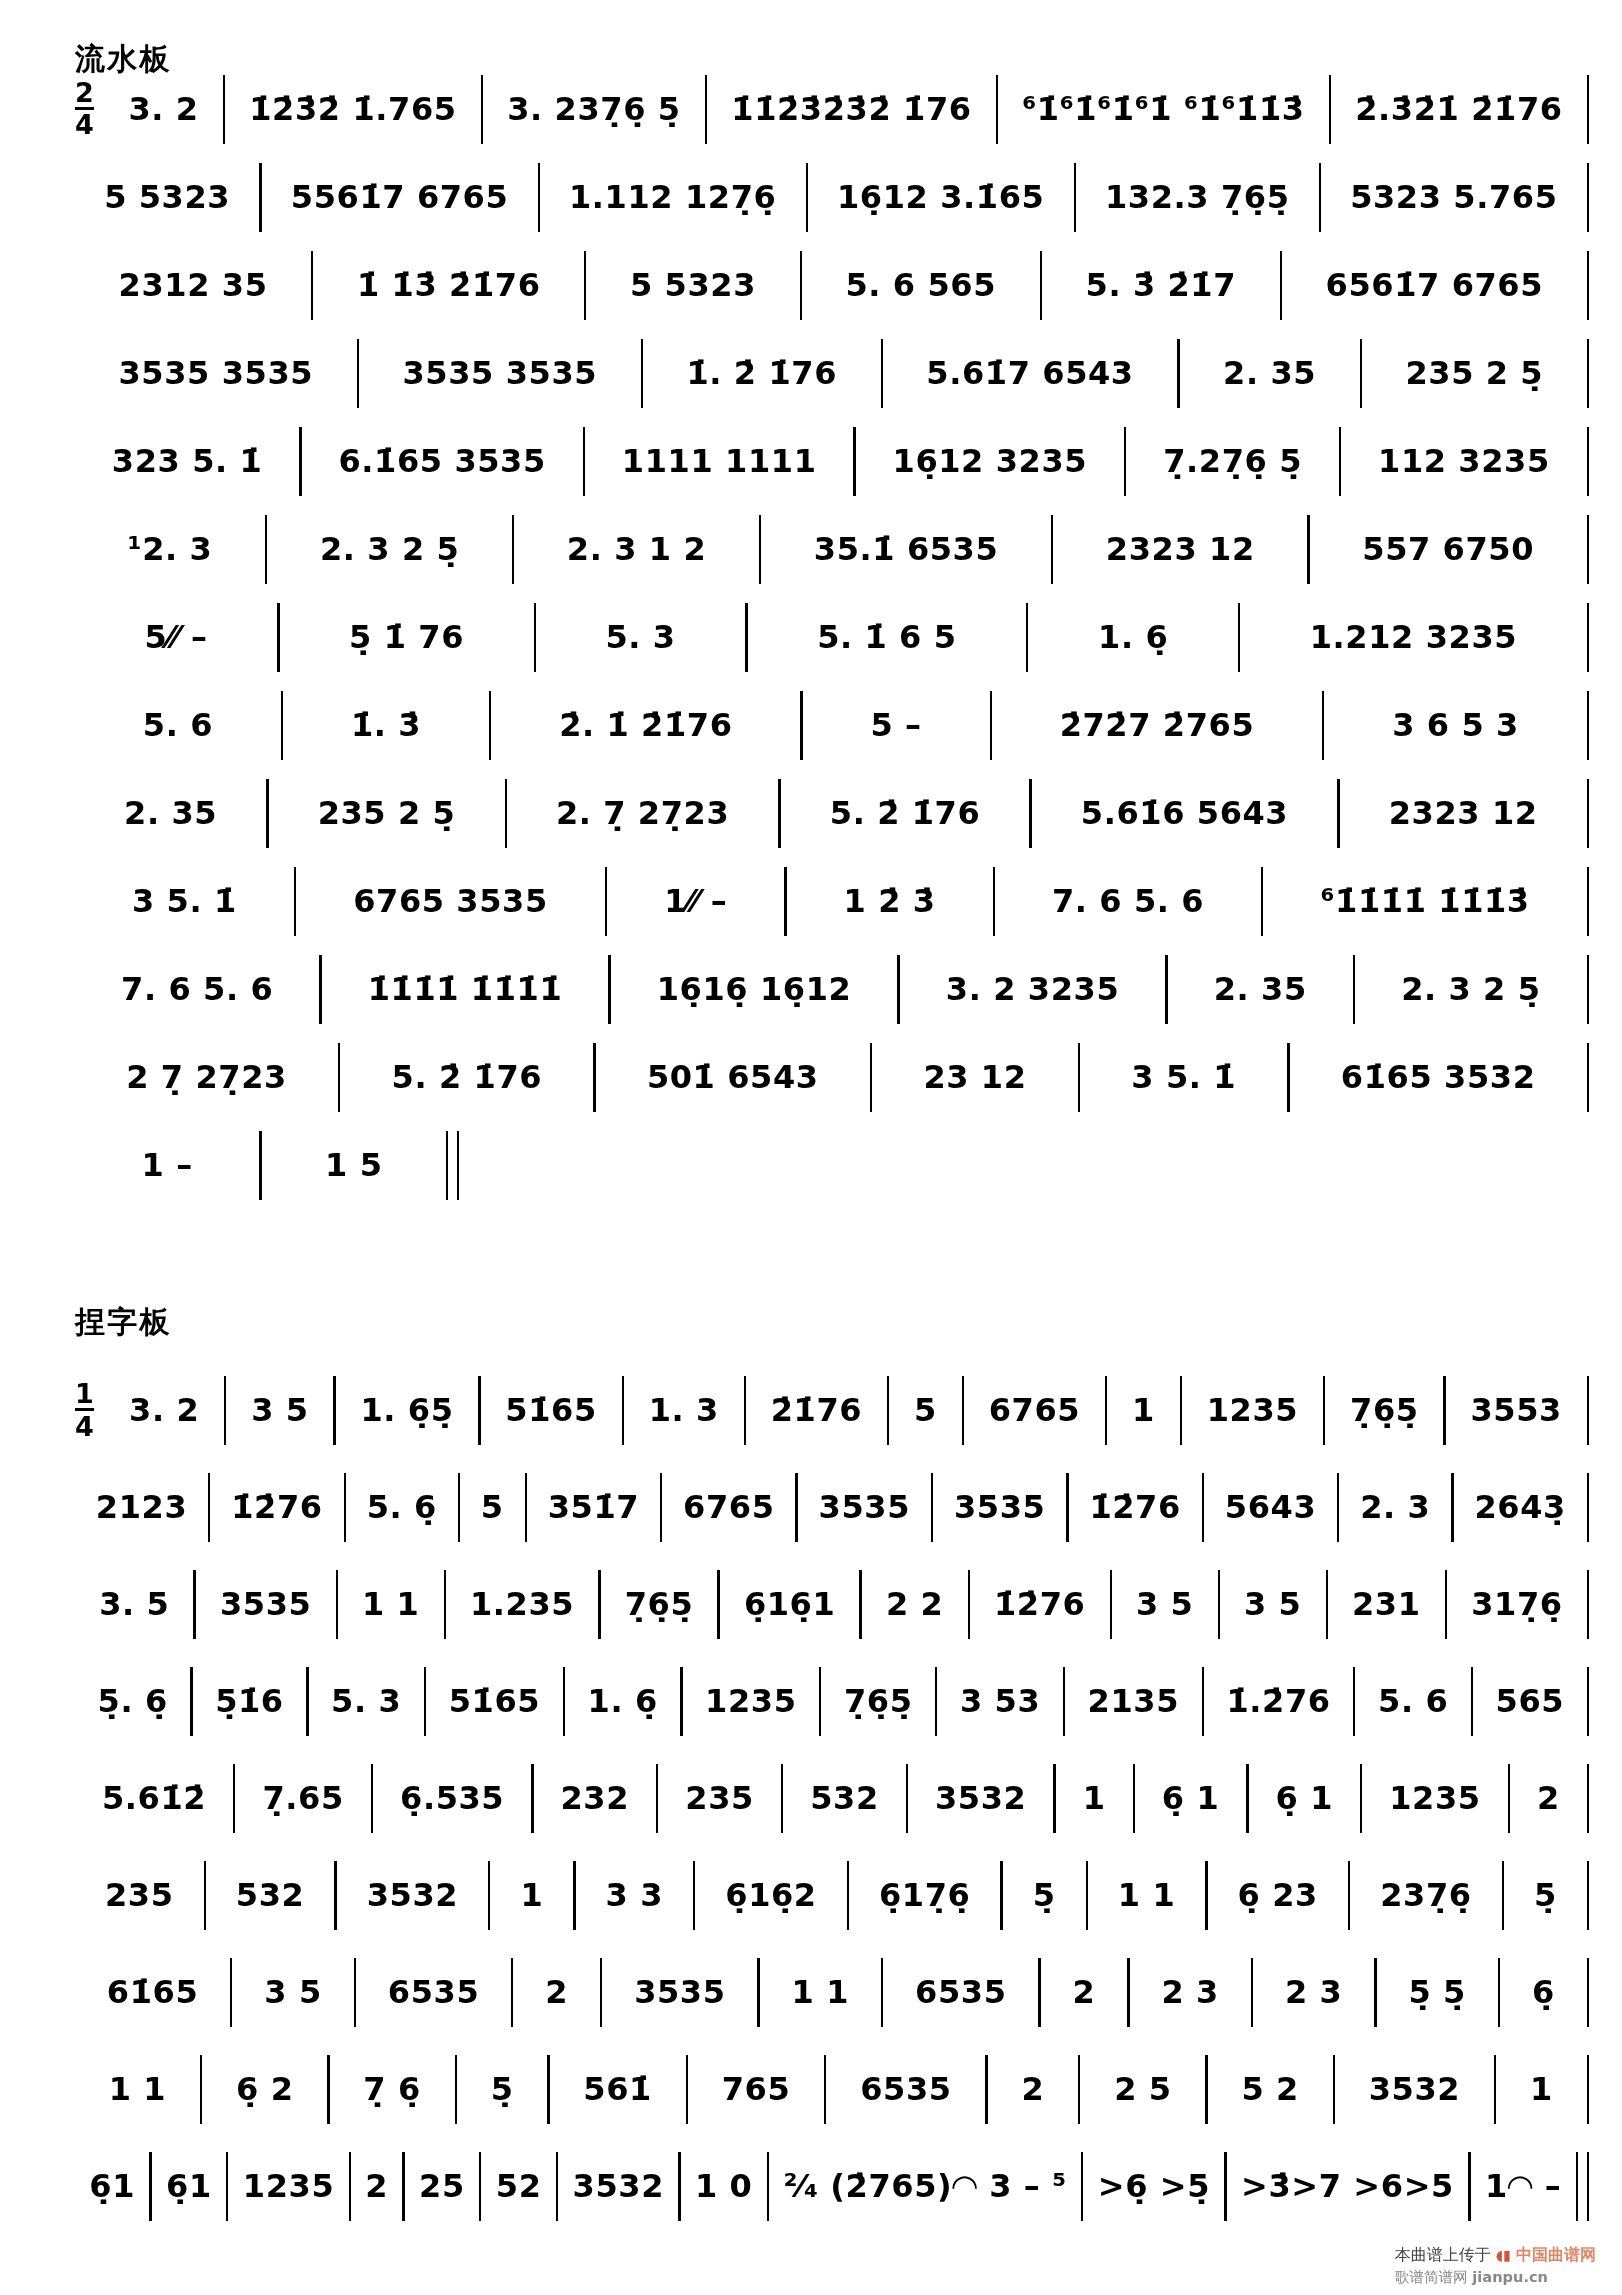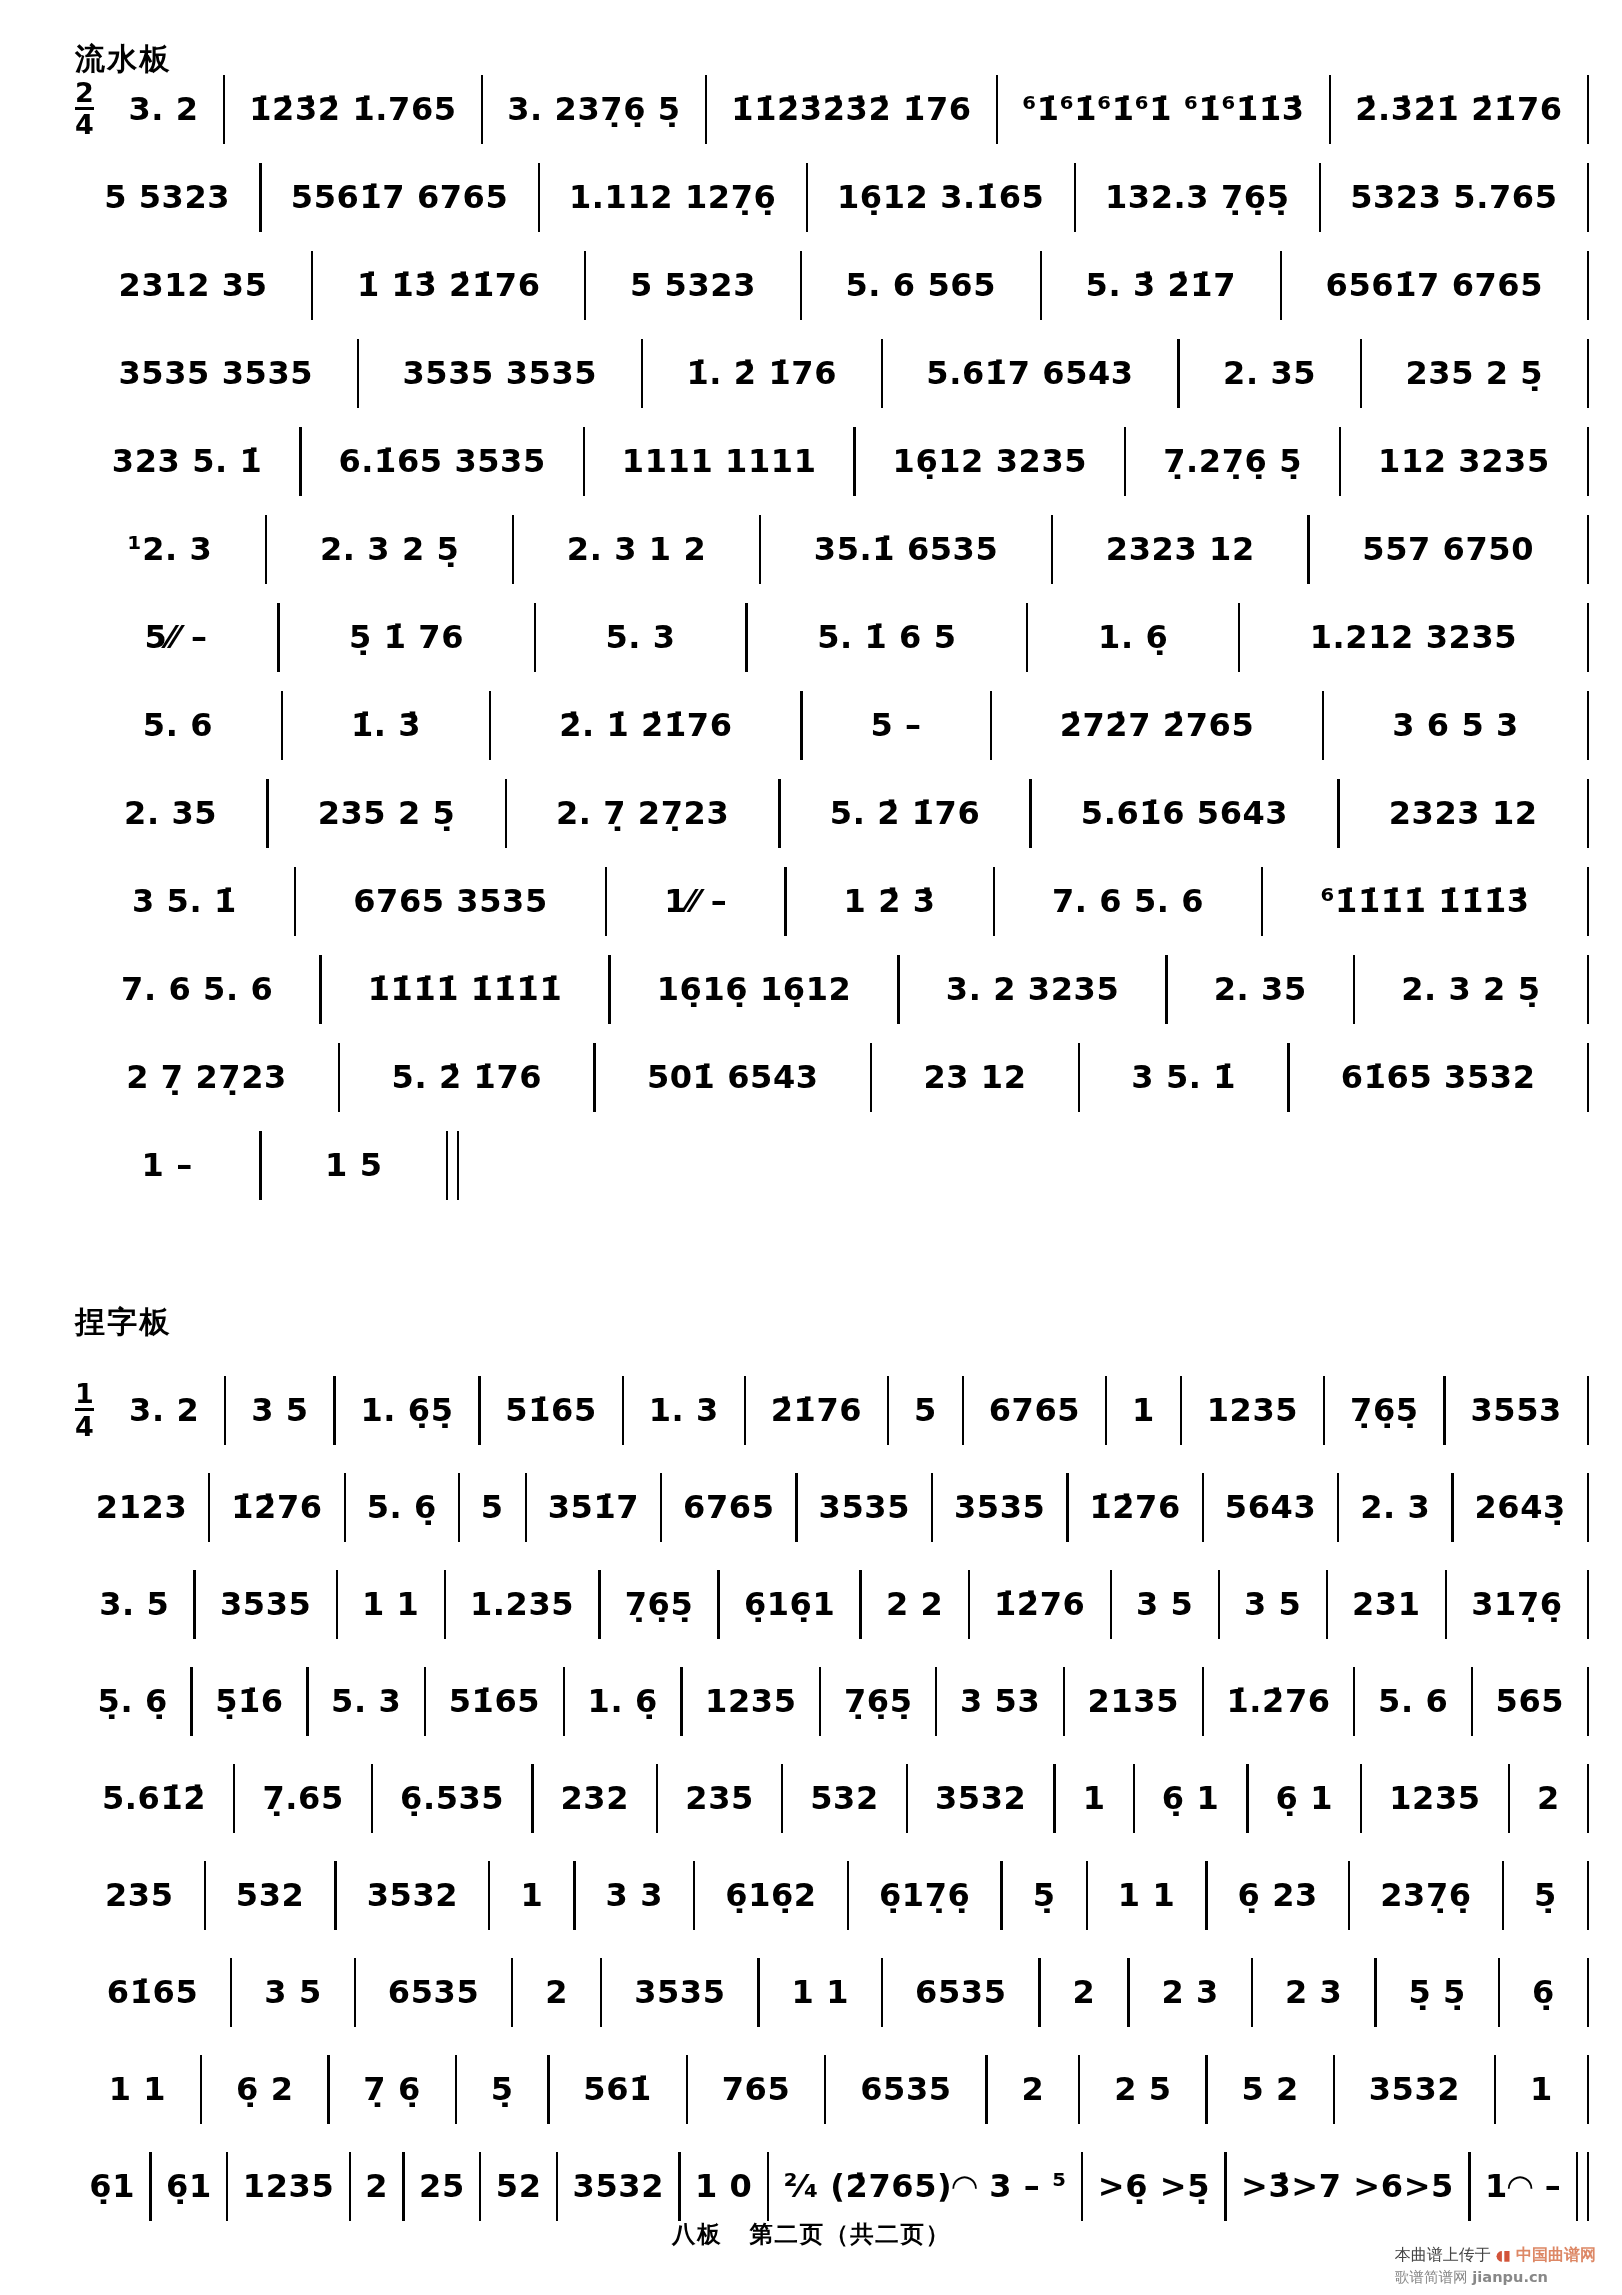--- a/index.html
+++ b/index.html
@@ -478,23 +478,20 @@
         <div class="bar"></div>
         <span class="measure">&gt;6̣ &gt;5̣</span>
         <div class="bar"></div>
         <span class="measure">&gt;3̇&gt;7 &gt;6&gt;5</span>
         <div class="bar"></div>
         <span class="measure">1◠ –</span>
         <div class="bar final"></div>
       </div>
     </div>
 
-  <div class="footer">
-    <span>八板</span><span class="fspace"></span><span>第二页（共二页）</span>
-  </div>
 
   <div class="watermark">
     <div class="wm-line1">
       <span>本曲谱上传于</span>
       <span class="wm-logo">◖▮</span>
       <span class="wm-brand">中国曲谱网</span>
     </div>
     <div class="wm-line2">
       <span>歌谱简谱网</span>
       <span class="wm-site">jianpu.cn</span>

